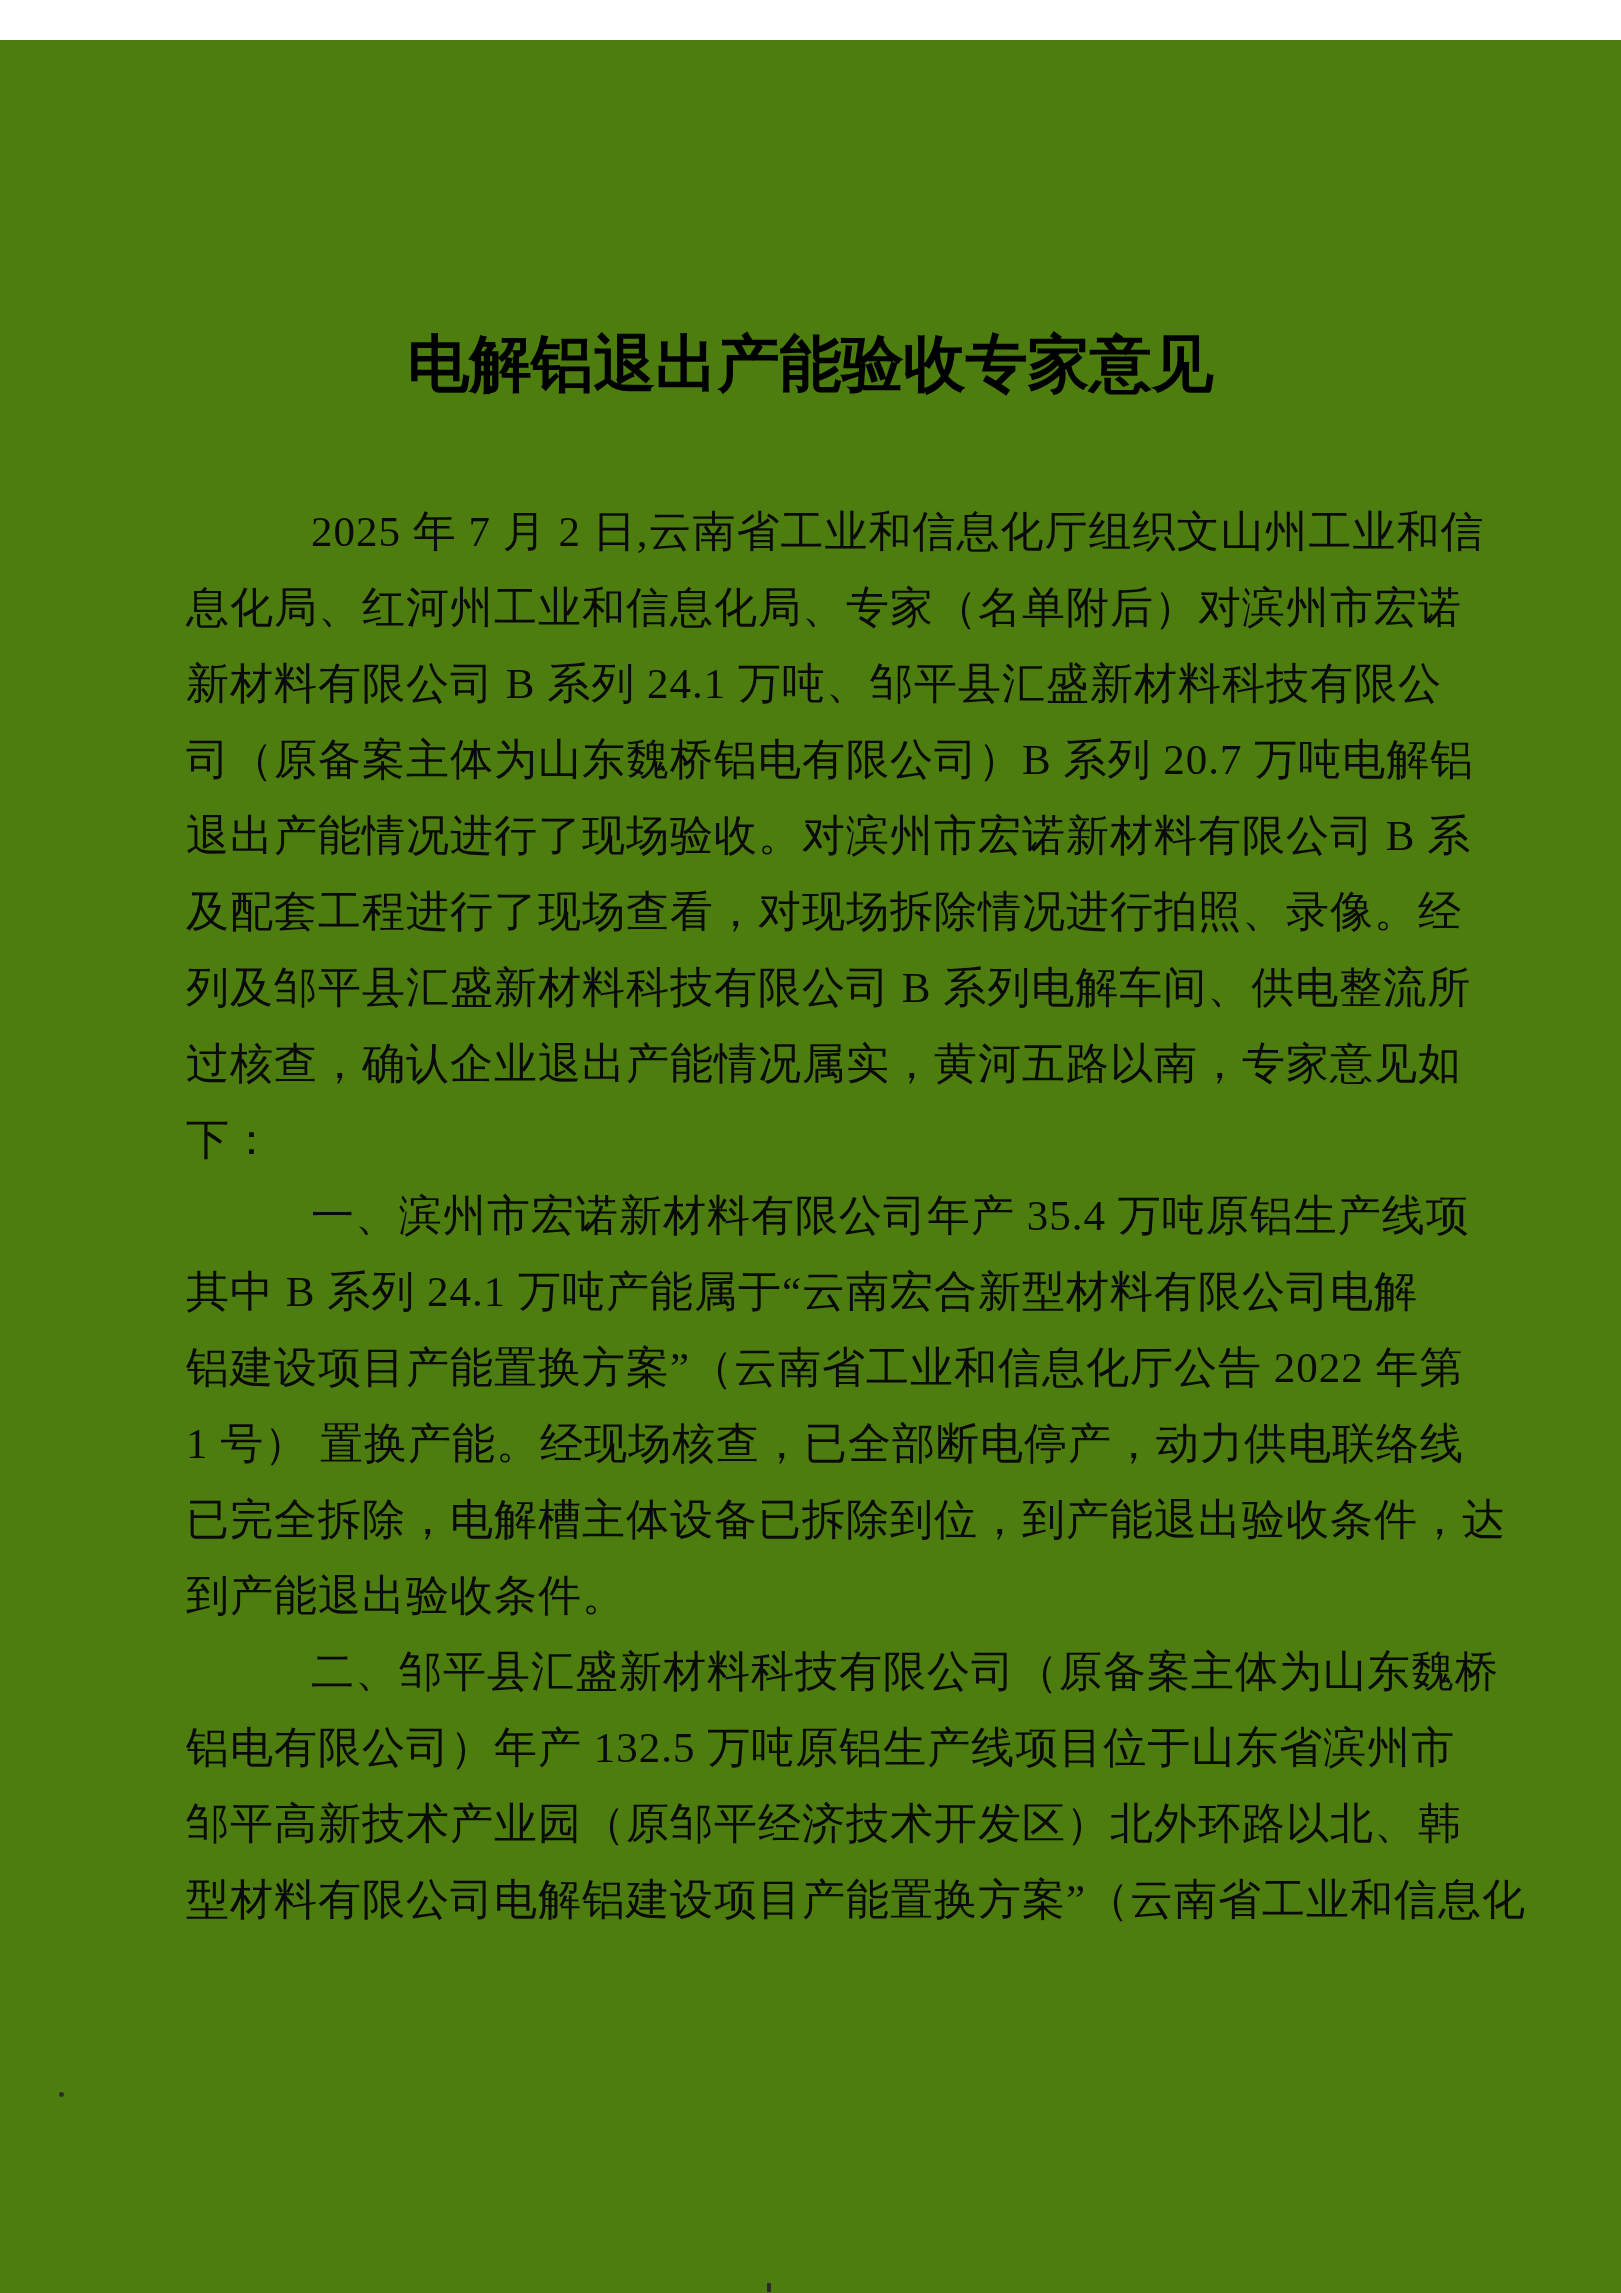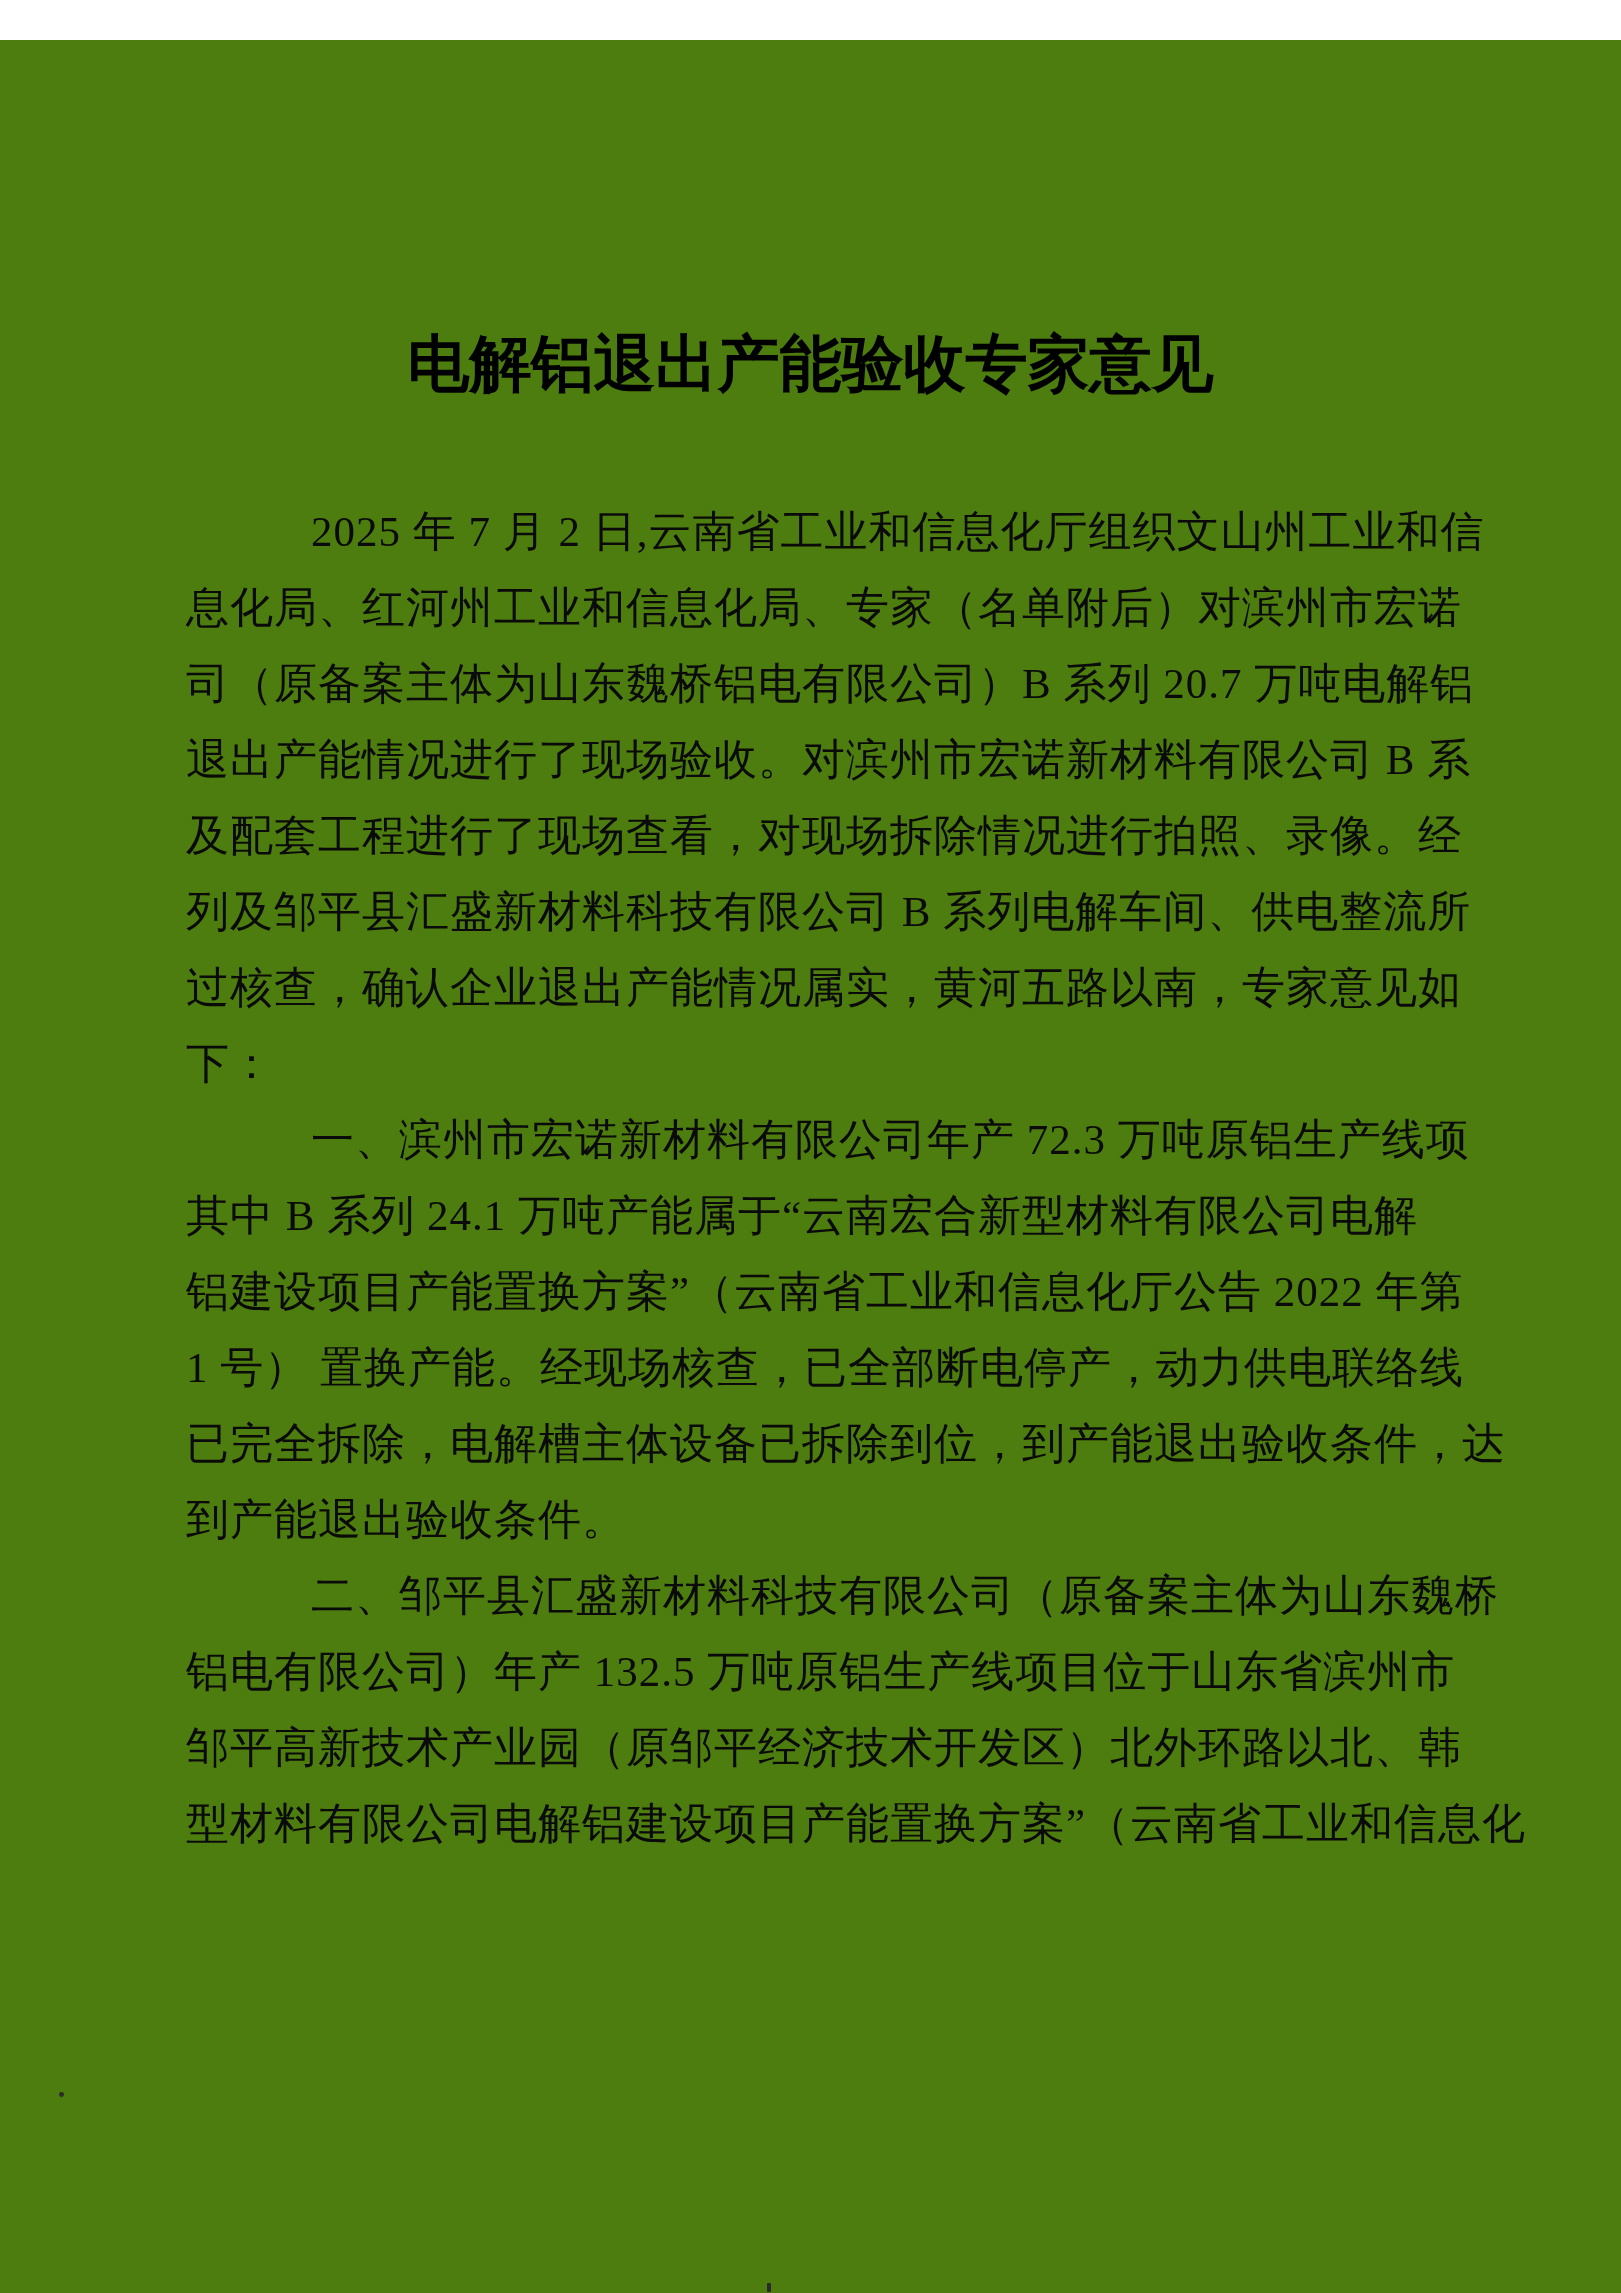--- a/index.html
+++ b/index.html
@@ -79,27 +79,28 @@
 
 <div class="page">
 
   <div class="title-row">
     <h1 class="doc-title">电解铝退出产能验收专家意见</h1>
   </div>
 
   <div class="body-col">
     <div class="ln indent">2025 年 7 月 2 日,云南省工业和信息化厅组织文山州工业和信</div>
     <div class="ln">息化局、红河州工业和信息化局、专家（名单附后）对滨州市宏诺</div>
+    <div class="ln">新材料有限公司 B 系列 24.1 万吨、邹平县汇盛新材料科技有限公</div>
     <div class="ln">司（原备案主体为山东魏桥铝电有限公司）B 系列 20.7 万吨电解铝</div>
     <div class="ln">退出产能情况进行了现场验收。对滨州市宏诺新材料有限公司 B 系</div>
     <div class="ln">及配套工程进行了现场查看，对现场拆除情况进行拍照、录像。经</div>
     <div class="ln">列及邹平县汇盛新材料科技有限公司 B 系列电解车间、供电整流所</div>
     <div class="ln">过核查，确认企业退出产能情况属实，黄河五路以南，专家意见如</div>
     <div class="ln">下：</div>
-    <div class="ln indent">一、滨州市宏诺新材料有限公司年产 72.3 万吨原铝生产线项</div>
+    <div class="ln indent">一、滨州市宏诺新材料有限公司年产 35.4 万吨原铝生产线项</div>
     <div class="ln">其中 B 系列 24.1 万吨产能属于“云南宏合新型材料有限公司电解</div>
     <div class="ln">铝建设项目产能置换方案”（云南省工业和信息化厅公告 2022 年第</div>
     <div class="ln">1 号） 置换产能。经现场核查，已全部断电停产，动力供电联络线</div>
     <div class="ln">已完全拆除，电解槽主体设备已拆除到位，到产能退出验收条件，达</div>
     <div class="ln">到产能退出验收条件。</div>
     <div class="ln indent">二、邹平县汇盛新材料科技有限公司（原备案主体为山东魏桥</div>
     <div class="ln">铝电有限公司）年产 132.5 万吨原铝生产线项目位于山东省滨州市</div>
     <div class="ln">邹平高新技术产业园（原邹平经济技术开发区）北外环路以北、韩</div>
     <div class="ln">型材料有限公司电解铝建设项目产能置换方案”（云南省工业和信息化</div>
   </div>

